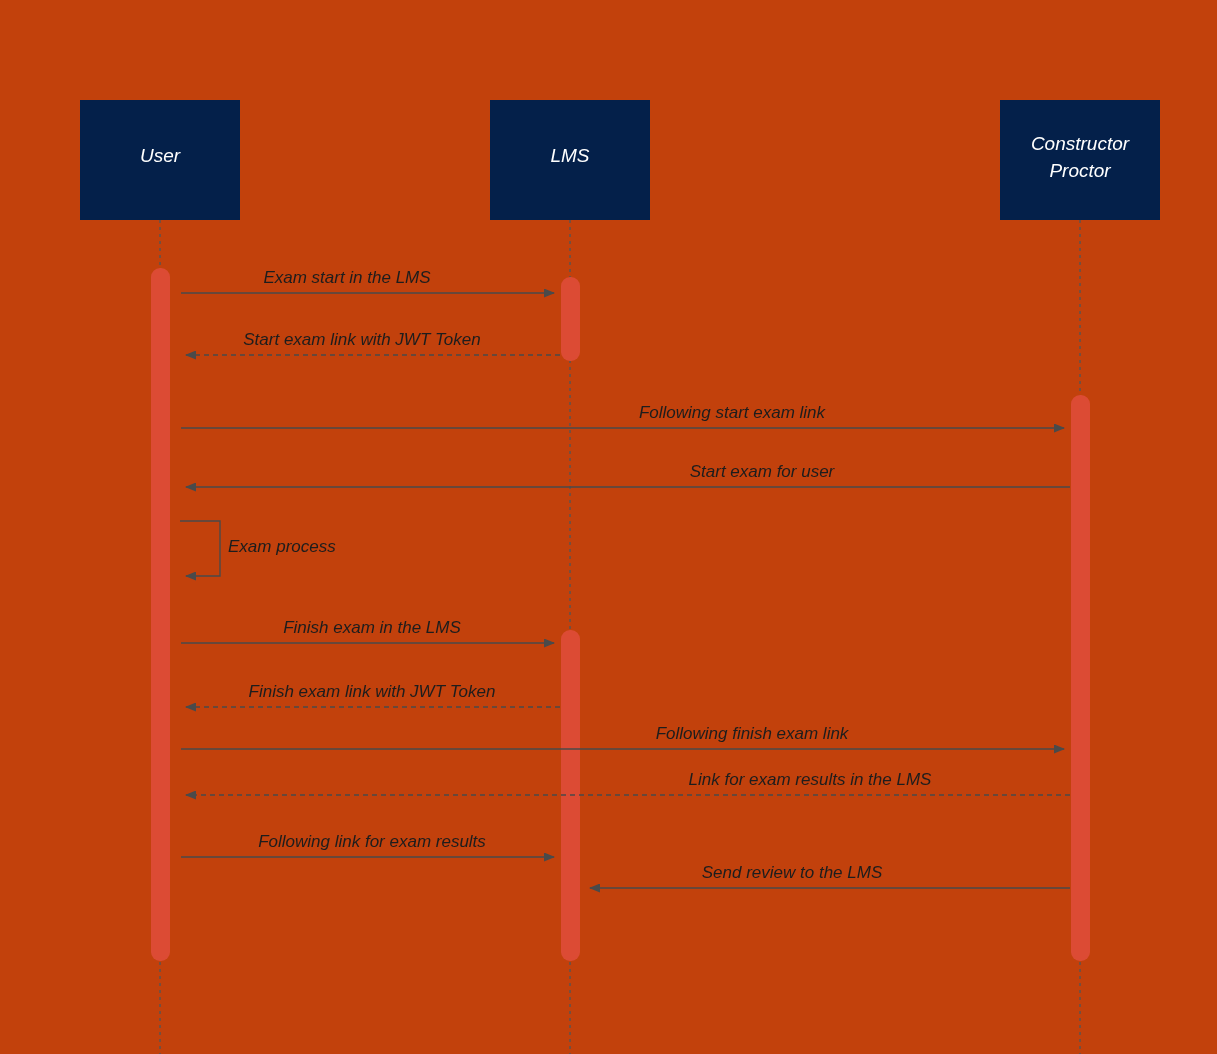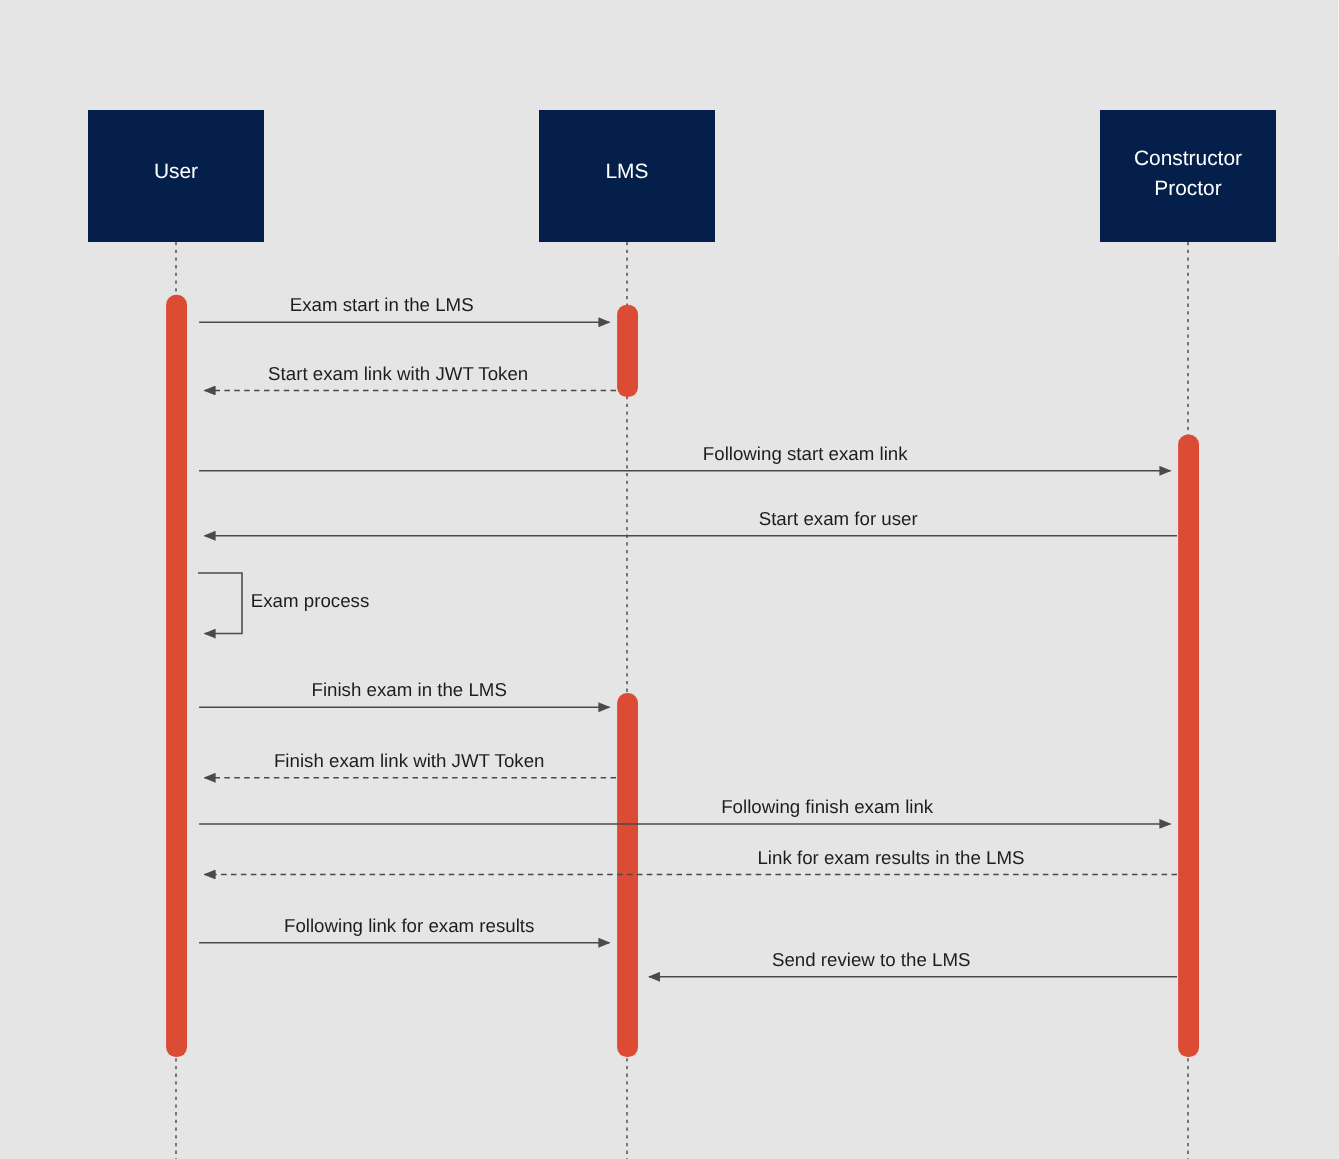--- a/index.html
+++ b/index.html
@@ -8,21 +8,22 @@
     background: #ffffff;
   }
   body {
     font-family: "Liberation Sans", sans-serif;
   }
   #diagram-root {
     position: relative;
     width: 1217px;
     height: 1054px;
     overflow: hidden;
-    background: #e5e5e5;
+    background: #c2410c;
+    font-style: italic;
   }
   svg#seq-svg {
     position: absolute;
     left: 0;
     top: 0;
     width: 1217px;
     height: 1054px;
     display: block;
   }
   .actor-box {

